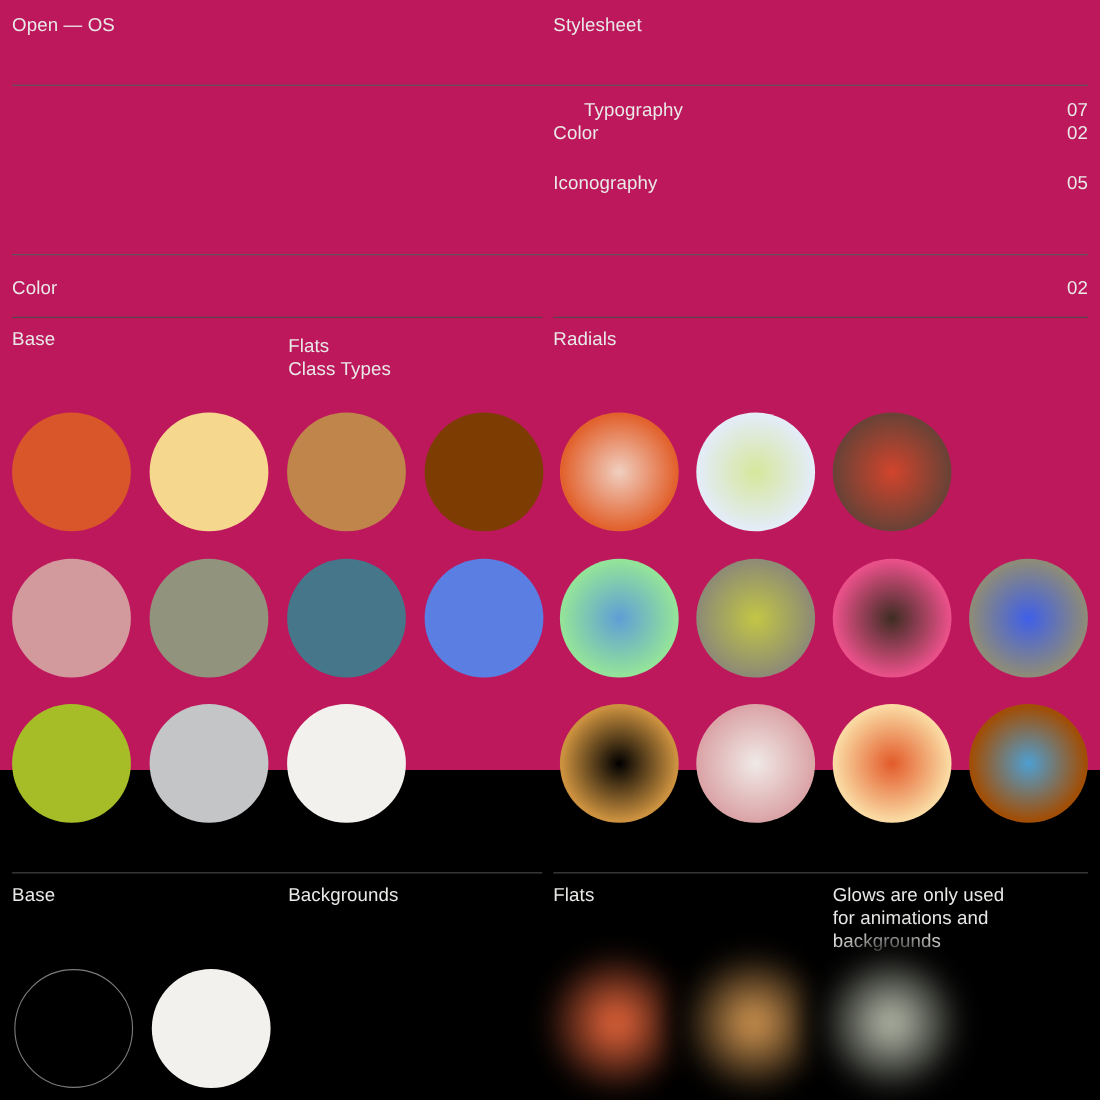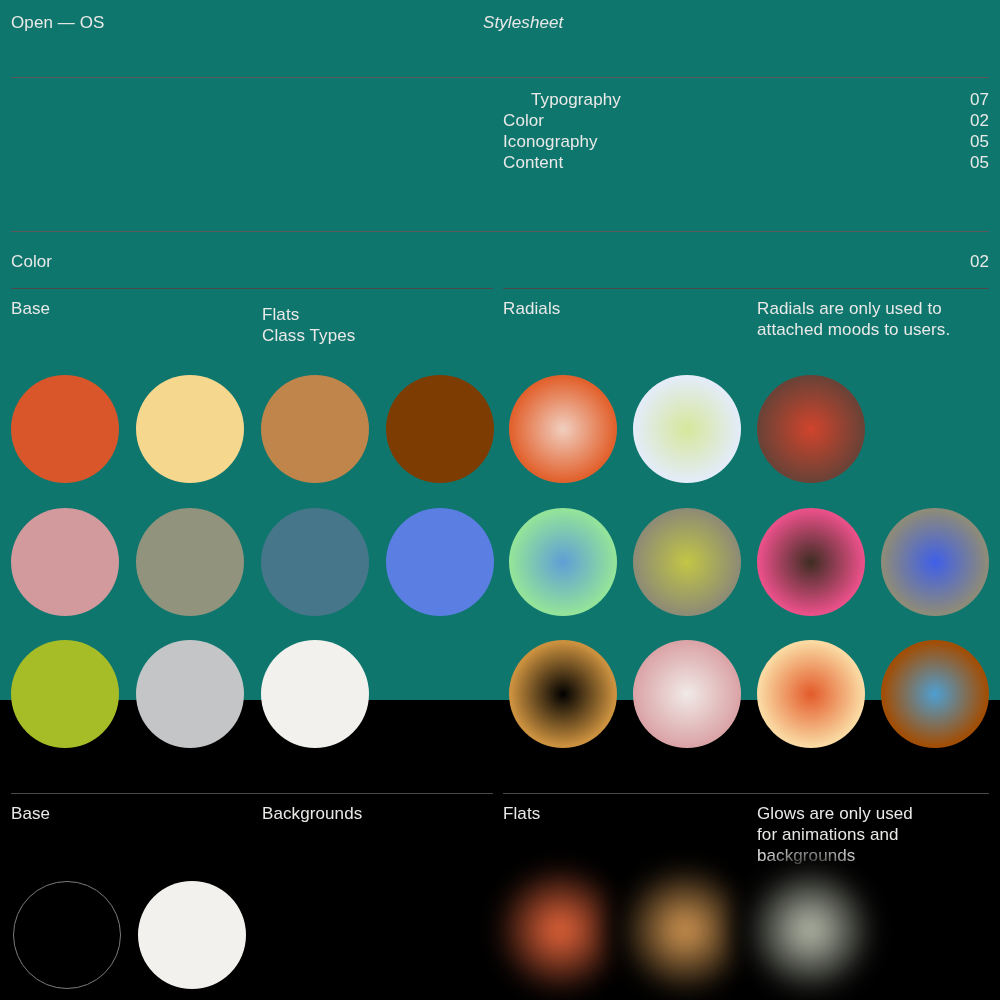--- a/index.html
+++ b/index.html
@@ -13,21 +13,21 @@
     height: 1000px;
     overflow: hidden;
     font-family: "Liberation Sans", sans-serif;
     color: #e9e9e7;
     -webkit-font-smoothing: antialiased;
   }
   .page {
     position: relative;
     width: 1000px;
     height: 700px;
-    background: #0f766e;
+    background: #be185d;
   }
 
   
   .t {
     position: absolute;
     font-size: 17px;
     line-height: 21px;
     letter-spacing: 0.1px;
     color: #e9e9e7;
     white-space: pre-line;
@@ -62,57 +62,51 @@
     filter: blur(11px);
   }
 </style>
 </head>
 <body style="background: rgb(0, 0, 0); color: rgb(233, 233, 231);">
 
 <div class="page">
 
   <div class="t" style="left:11px; top:12px;">Open — OS</div>
 
-  <div class="t" style="left:483px; top:12px;font-style:italic;">Stylesheet</div>
+  <div class="t" style="left:503px; top:12px;">Stylesheet</div>
 
   <div class="rule" style="left:11px; top:77px; width:978px;"></div>
 
   <div style="position:absolute; left:503px; top:89px; width:486px;">
     <div style="position:relative; height:21px;">
       <span class="t" style="left:0; top:0;margin-left:28px;">Typography</span>
       <span class="t num" style="right:0; top:0; left:auto;">07</span>
     </div>
     <div style="position:relative; height:21px;">
       <span class="t" style="left:0; top:0;">Color</span>
       <span class="t num" style="right:0; top:0; left:auto;">02</span>
     </div>
-    <div style="position:relative; height:21px;">
+    <div style="position:relative; height:21px;margin-top:25px;">
       <span class="t" style="left:0; top:0;">Iconography</span>
-      <span class="t num" style="right:0; top:0; left:auto;">05</span>
-    </div>
-    <div style="position:relative; height:21px;">
-      <span class="t" style="left:0; top:0;">Content</span>
       <span class="t num" style="right:0; top:0; left:auto;">05</span>
     </div>
   </div>
 
   <div class="rule" style="left:11px; top:231px; width:978px;"></div>
 
   <div class="t" style="left:11px; top:251px;">Color</div>
   <div class="t num" style="right:11px; top:251px;">02</div>
 
   <div class="rule dim" style="left:11px; top:288px; width:482px;"></div>
   <div class="rule dim" style="left:503px; top:288px; width:486px;"></div>
 
   <div class="t" style="left:11px; top:298px;">Base</div>
   <div class="t" style="left:262px; top:304px;">Flats
 Class Types</div>
   <div class="t" style="left:503px; top:298px;">Radials</div>
-  <div class="t" style="left:757px; top:298px;">Radials are only used to
-attached moods to users.</div>
 
   <div>
     <div class="swatch" style="left: 11px; top: 375px; background: rgb(216, 86, 42);" title="flat-orange #d8562a"></div>
     <div class="swatch" style="left: 136px; top: 375px; background: rgb(246, 215, 142);" title="flat-sand #f6d78e"></div>
     <div class="swatch" style="left: 261px; top: 375px; background: rgb(192, 133, 75);" title="flat-caramel #c0854b"></div>
     <div class="swatch" style="left: 386px; top: 375px; background: rgb(125, 60, 2);" title="flat-umber #7d3c02"></div>
 
     <div class="swatch" style="left: 11px; top: 508px; background: rgb(211, 154, 157);" title="flat-rose #d39a9d"></div>
     <div class="swatch" style="left: 136px; top: 508px; background: rgb(146, 147, 124);" title="flat-sage #92937c"></div>
     <div class="swatch" style="left: 261px; top: 508px; background: rgb(69, 118, 138);" title="flat-teal #45768a"></div>

